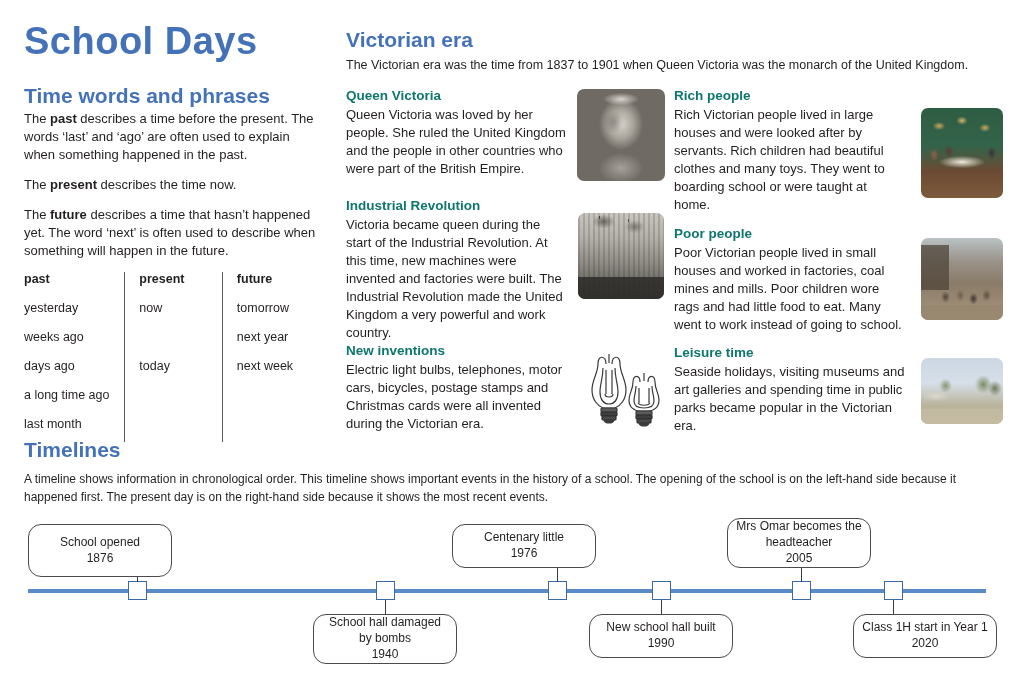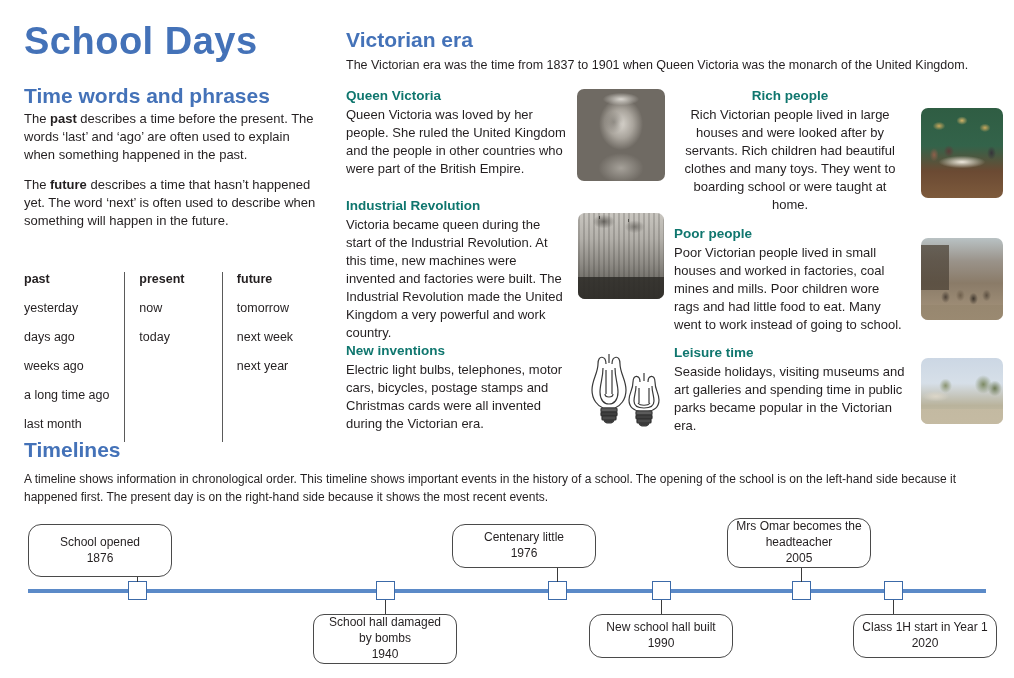--- a/index.html
+++ b/index.html
@@ -240,44 +240,45 @@
 <body>
 
 <div class="page">
 
   <div class="h-main">School Days</div>
 
   <div class="h-section" id="time-words-heading">Time words and phrases</div>
 
   <div id="time-words-paras" class="body-txt">
     <p><span>The </span><b>past</b><span> describes a time before the present. The words ‘last’ and ‘ago’ are often used to explain when something happened in the past.</span></p>
+    <p><span>The </span><b>present</b><span> describes the time now.</span></p>
     <p><span>The </span><b>future</b><span> describes a time that hasn’t happened yet. The word ‘next’ is often used to describe when something will happen in the future.</span></p>
   </div>
 
   <table id="tense-table">
     <tbody>
         <tr>
       <th class="c0">past</th>
       <th class="c1">present</th>
       <th class="c2">future</th>
     </tr>
     <tr>
       <td class="c0">yesterday</td>
       <td class="c1">now</td>
       <td class="c2">tomorrow</td>
     </tr>
     <tr>
+      <td class="c0">weeks ago</td>
+      <td class="c1"></td>
+      <td class="c2">next year</td>
+    </tr>
+    <tr>
       <td class="c0">days ago</td>
       <td class="c1">today</td>
       <td class="c2">next week</td>
-    </tr>
-    <tr>
-      <td class="c0">weeks ago</td>
-      <td class="c1"></td>
-      <td class="c2">next year</td>
     </tr>
     <tr>
       <td class="c0">a long time ago</td>
       <td class="c1"></td>
       <td class="c2"></td>
     </tr>
     <tr>
       <td class="c0">last month</td>
       <td class="c1"></td>
       <td class="c2"></td>
@@ -322,21 +323,21 @@
       <path d="M67 42 L67 57 M77 42 L77 57"></path>
       <path d="M66 57 C68 60 76 60 78 57"></path>
       <path d="M72 27 L72 35"></path>
       <rect x="64" y="65" width="16" height="4" rx="1" fill="#5b5b5b" stroke="#3a3a3a"></rect>
       <rect x="64" y="69" width="16" height="4" rx="1" fill="#3f3f3f" stroke="#2f2f2f"></rect>
       <rect x="65" y="73" width="14" height="4" rx="1" fill="#4a4a4a" stroke="#2f2f2f"></rect>
       <path d="M67 77 C68 81 76 81 77 77" fill="#3a3a3a"></path>
     </g>
   </svg>
 
-  <div class="vblock" style="left:674px; top:88px;text-align:center;">
+  <div class="vblock" style="left:674px; top:88px;">
     <div class="h-sub">Rich people</div>
     <div class="body-txt vtext-wide">Rich Victorian people lived in large houses and were looked after by servants. Rich children had beautiful clothes and many toys. They went to boarding school or were taught at home.</div>
   </div>
   <div class="pic pic-rich" style="left:921px; top:108px; width:82px; height:90px;"></div>
 
   <div class="vblock" style="left:674px; top:226px;">
     <div class="h-sub">Poor people</div>
     <div class="body-txt vtext-wide">Poor Victorian people lived in small houses and worked in factories, coal mines and mills. Poor children wore rags and had little food to eat. Many went to work instead of going to school.</div>
   </div>
   <div class="pic pic-poor" style="left:921px; top:238px; width:82px; height:82px;"></div>
@@ -373,21 +374,21 @@
     </div>
     <div class="tl-box" style="left:452px; top:12px; width:144px; height:44px;">
       <span>Centenary little</span>
       <span>1976</span>
     </div>
     <div class="tl-box" style="left:727px; top:6px; width:144px; height:50px;">
       <span>Mrs Omar becomes the headteacher</span>
       <span>2005</span>
     </div>
 
-    <div class="tl-box" style="left:313px; top:102px; width:144px; height:50px;border-radius:11px;">
+    <div class="tl-box" style="left:313px; top:102px; width:144px; height:50px;">
       <span>School hall damaged by bombs</span>
       <span>1940</span>
     </div>
     <div class="tl-box" style="left:589px; top:102px; width:144px; height:44px;">
       <span>New school hall built</span>
       <span>1990</span>
     </div>
     <div class="tl-box" style="left:853px; top:102px; width:144px; height:44px;">
       <span>Class 1H start in Year 1</span>
       <span>2020</span>

